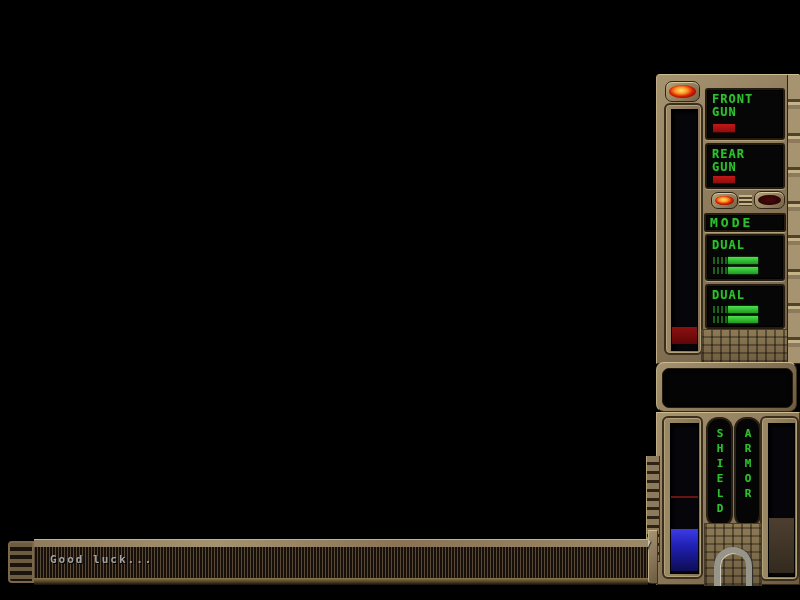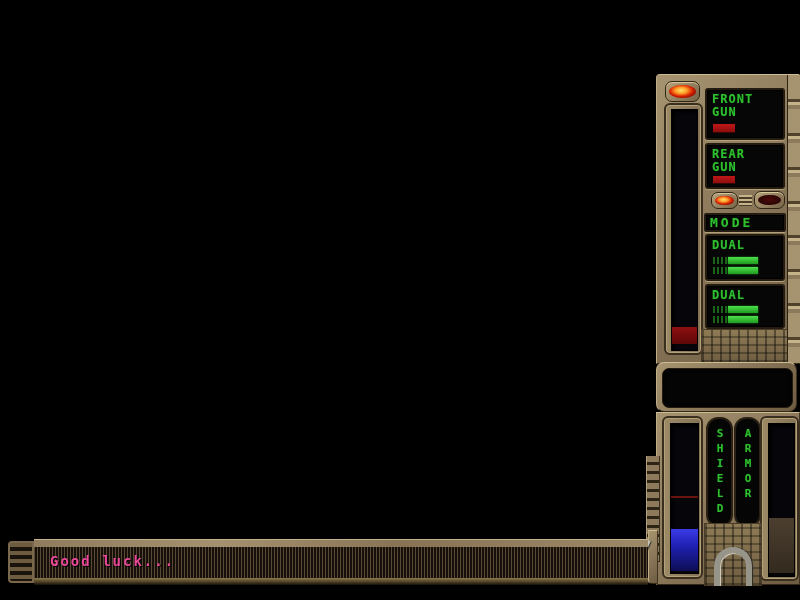--- a/index.html
+++ b/index.html
@@ -53,21 +53,21 @@
   
   .dual-row{position:absolute;left:6px;height:7px;display:flex;}
   .ticks{width:14px;height:7px;
          background:repeating-linear-gradient(90deg,#1a641a 0 2px,#060606 2px 4px);}
   .beam{width:30px;height:7px;margin-left:1px;
         background:linear-gradient(180deg,#4ce04c,#1f9a1f);
         box-shadow:0 0 2px #1f9a1f;}
 
   
   .grille{background:repeating-linear-gradient(90deg,#5a4a35 0 1px,#17100a 1px 3px);}
-  .msg-text{color:#ec4899;font-size:14px;font-weight:bold;letter-spacing:2px;
+  .msg-text{color:#a3a3a3;font-size:11px;font-weight:bold;letter-spacing:2px;
             text-shadow:1px 1px 0 #000;}
 
   .arch{border:6px solid #97948a;border-bottom:none;border-radius:20px 20px 0 0;
         box-shadow:inset 1px 1px 1px #d8d5c8, 1px 0 1px #2a2a26;box-sizing:border-box;}
   .ladder{background:repeating-linear-gradient(180deg,#8d7a5c 0 6px,#2e2416 6px 9px);
           border-left:1px solid #b3a179;border-right:1px solid #3a2f1f;}
   .threshold{position:absolute;height:2px;background:#6a1410;}
 </style>
 </head>
 <body>

